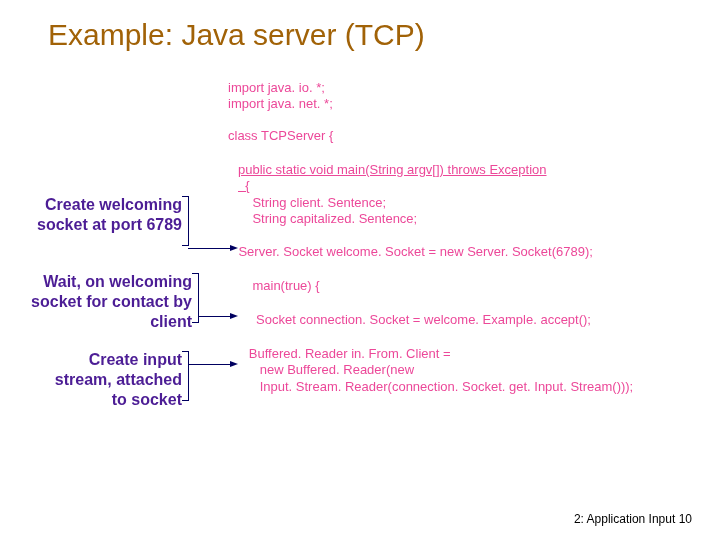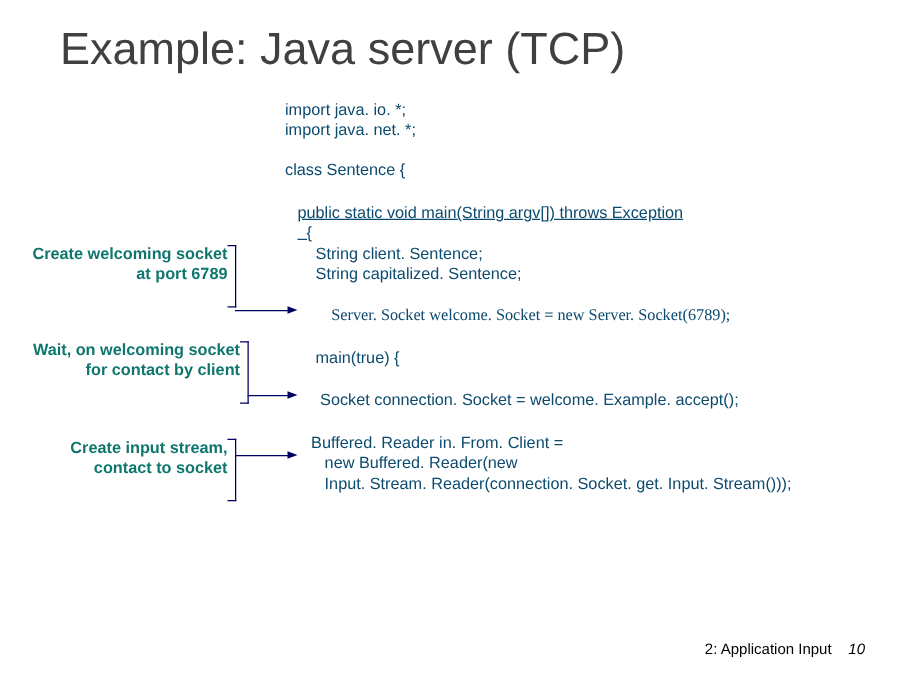--- a/index.html
+++ b/index.html
@@ -9,35 +9,35 @@
     height: 540px;
     background: #ffffff;
     font-family: Arial, Helvetica, sans-serif;
     position: relative;
     overflow: hidden;
   }
   .title {
     position: absolute;
     left: 48px;
     top: 18px;
-    font-size: 36px;
-    color: #404040;
+    font-size: 30px;
+    color: #a16207;
   }
   .code {
     position: absolute;
     font-size: 13px;
-    color: #0c4a6e;
+    color: #ec4899;
     line-height: 1.25;
     white-space: pre;
   }
   .annotation {
     position: absolute;
-    font-size: 13px;
+    font-size: 16px;
     font-weight: bold;
-    color: #0f766e;
+    color: #4c1d95;
     text-align: right;
     line-height: 1.25;
   }
   .bracket {
     position: absolute;
     border: 1px solid #000060;
     border-left: none;
     width: 6px;
   }
   .arrow-line {
@@ -54,37 +54,36 @@
     border-left: 8px solid #000060;
   }
   .footer {
     position: absolute;
     right: 28px;
     bottom: 14px;
     font-size: 12px;
     color: #000000;
   }
   .footer .num {
-    margin-left: 10px;
-    font-style: italic;
+    margin-left: 0;
   }
 </style>
 </head>
 <body>
 
 <div class="title">Example: Java server (TCP)</div>
 
 <div class="code" style="left:228px; top:80px;">import java. io. *;
 import java. net. *;</div>
-<div class="code" style="left:228px; top:128px;">class Sentence {</div>
+<div class="code" style="left:228px; top:128px;">class TCPServer {</div>
 <div class="code" style="left:238px; top:162px;text-decoration:underline;">public static void main(String argv[]) throws Exception
   {</div>
 <div class="code" style="left:238px; top:195px;">    String client. Sentence;
     String capitalized. Sentence;</div>
-<div class="code" style="left:252px; top:244px;font-family:Liberation Serif, serif;">    Server. Socket welcome. Socket = new Server. Socket(6789);</div>
+<div class="code" style="left:224px; top:244px;">    Server. Socket welcome. Socket = new Server. Socket(6789);</div>
 <div class="code" style="left:238px; top:278px;">    main(true) {</div>
 <div class="code" style="left:238px; top:312px;">     Socket connection. Socket = welcome. Example. accept();</div>
 <div class="code" style="left:238px; top:346px;">   Buffered. Reader in. From. Client =
       new Buffered. Reader(new
       Input. Stream. Reader(connection. Socket. get. Input. Stream()));</div>
 
 <div class="annotation" style="left:22px; top:195px; width:160px;">Create
 welcoming socket
 at port 6789</div>
 <div class="bracket" style="left:182px; top:196px; height:48px;"></div>
@@ -92,21 +91,21 @@
 <div class="arrow-head" style="left:230px; top:245px;"></div>
 
 <div class="annotation" style="left:22px; top:272px; width:170px;">Wait, on welcoming
 socket for contact
 by client</div>
 <div class="bracket" style="left:192px; top:273px; height:48px;"></div>
 <div class="arrow-line" style="left:198px; top:316px; width:34px;"></div>
 <div class="arrow-head" style="left:230px; top:313px;"></div>
 
 <div class="annotation" style="left:42px; top:350px; width:140px;">Create input
-stream, contact
+stream, attached
 to socket</div>
 <div class="bracket" style="left:182px; top:351px; height:48px;"></div>
 <div class="arrow-line" style="left:188px; top:364px; width:44px;"></div>
 <div class="arrow-head" style="left:230px; top:361px;"></div>
 
 <div class="footer">
   <span>2: Application Input</span>
   <span class="num">10</span>
 </div>
 

